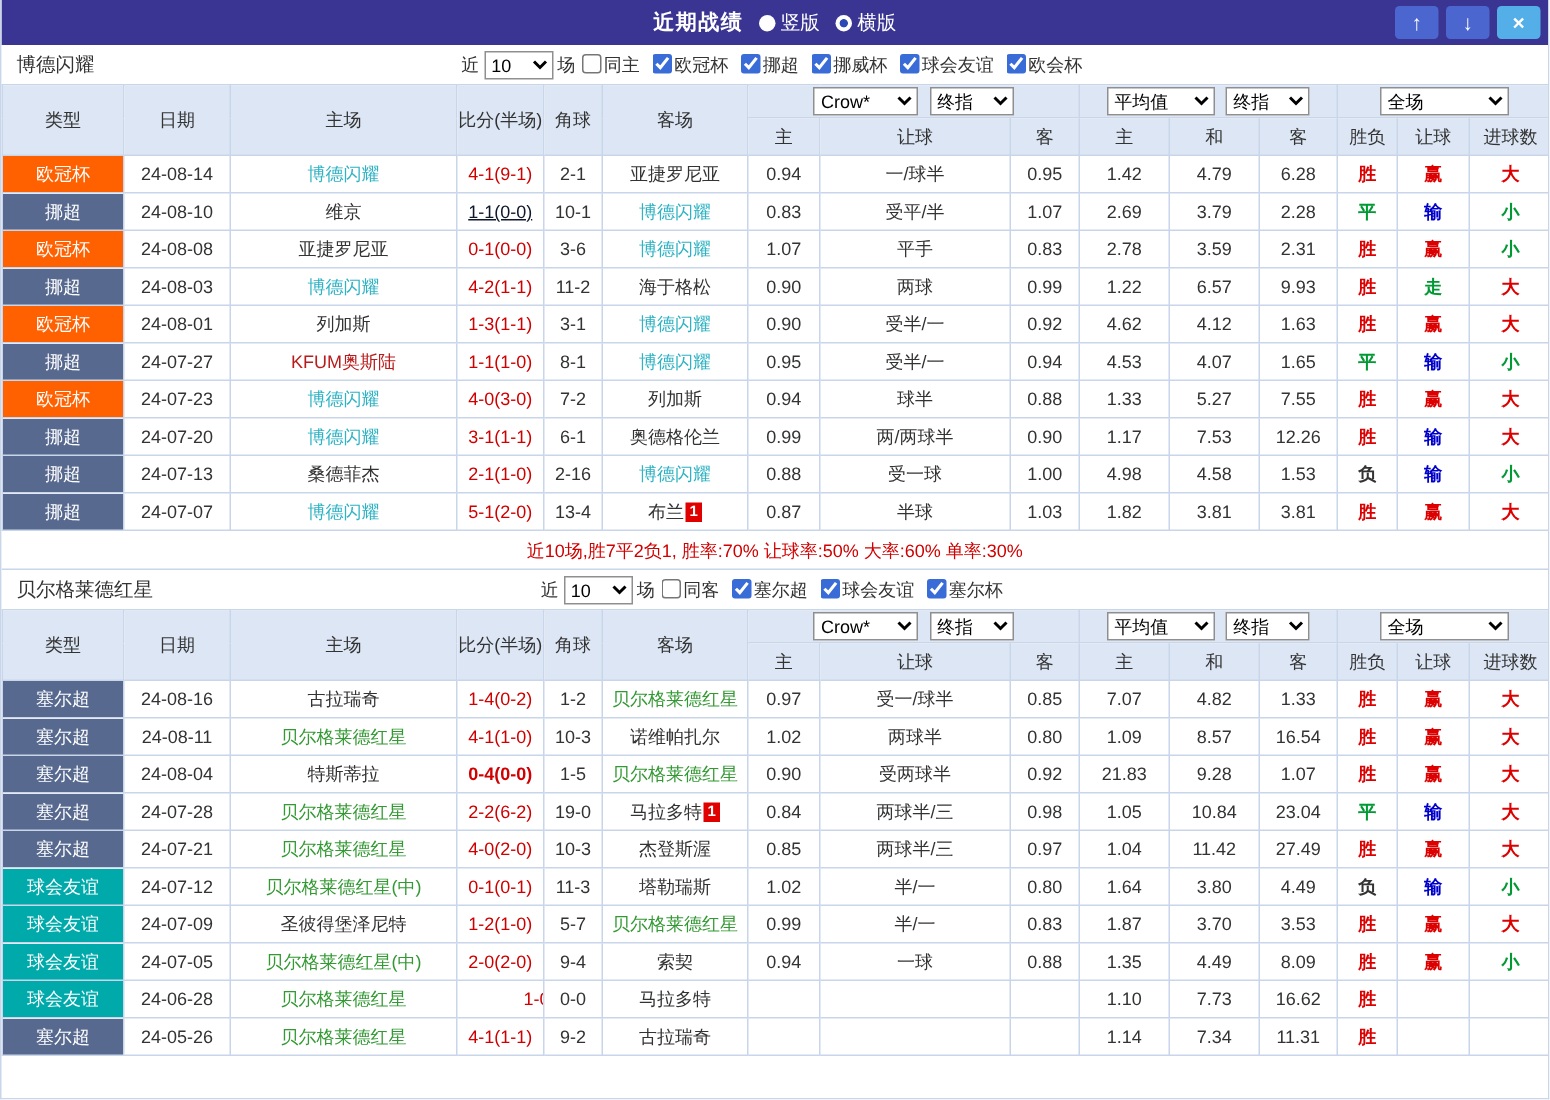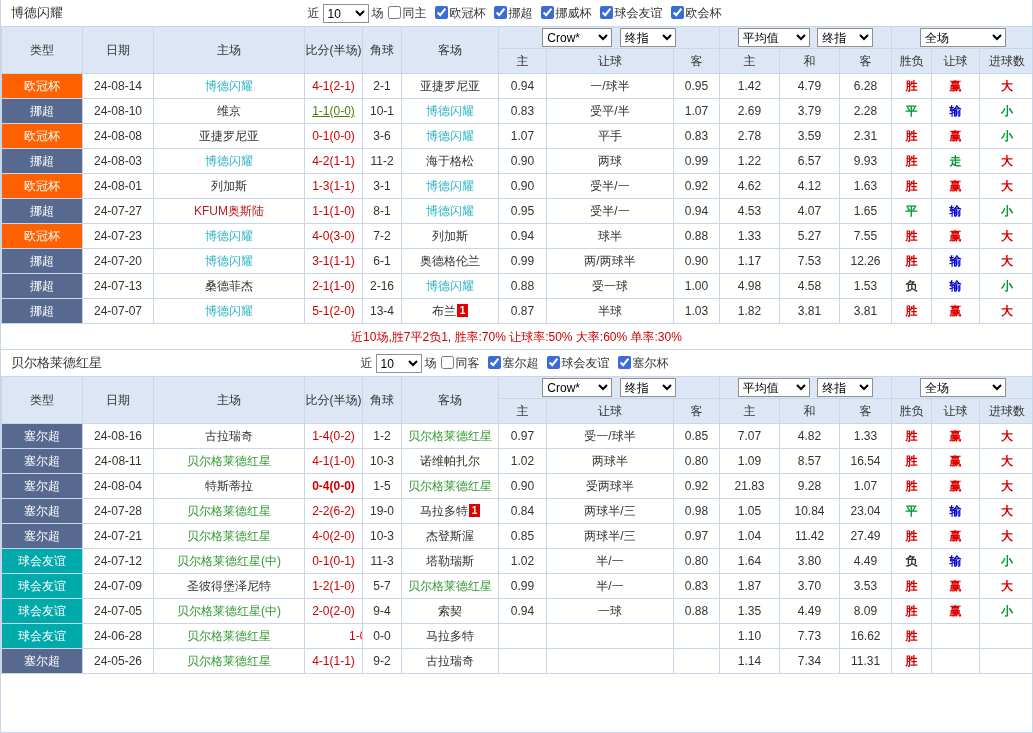--- a/index.html
+++ b/index.html
@@ -39,20 +39,38 @@
   .w46{width:46px}.w70{width:70px}.w56{width:56px}.w72{width:72px}.w86{width:86px}
   .red-badge { display:inline-block; background:#e00000; color:#fff; font-size:10px; line-height:13px; min-width:11px; height:13px; margin-left:1px; vertical-align:1px; font-weight:bold; }
 
   .table-footer { height:26px; line-height:26px; text-align:center; font-size:12px; color:#d10000; border-bottom:1px solid #c9d6ea; background:#fff; }
 </style>
 </head>
 <body>
 
 <div class="widget">
 
+  <div class="titlebar">
+    <div class="title-group">
+      <span class="panel-title">近期战绩</span>
+      <span class="radio-item">
+        <span class="radio-dot" id="radio-dot-0"></span>
+        <span>竖版</span>
+      </span>
+      <span class="radio-item">
+        <span class="radio-dot selected" id="radio-dot-1"></span>
+        <span>横版</span>
+      </span>
+    </div>
+    <div class="win-buttons">
+      <button class="win-btn btn-up"><span>↑</span></button>
+      <button class="win-btn btn-down"><span>↓</span></button>
+      <button class="win-btn btn-close"><span>×</span></button>
+    </div>
+  </div>
 
   <div class="section">
     <div class="section-head">
       <span class="section-team">博德闪耀</span>
       <div class="filters" id="filters-0"><span>近</span><select class="sel w46"><option>10</option></select><span>场</span><label><input type="checkbox" style=""><span>同主</span></label><label><input type="checkbox" checked="" style=""><span>欧冠杯</span></label><label><input type="checkbox" checked="" style=""><span>挪超</span></label><label><input type="checkbox" checked="" style=""><span>挪威杯</span></label><label><input type="checkbox" checked="" style=""><span>球会友谊</span></label><label><input type="checkbox" checked="" style=""><span>欧会杯</span></label></div>
     </div>
     <table class="stats">
       <colgroup>
         <col style="width:81px">
           <col style="width:71px">
@@ -100,38 +118,38 @@
           <th>胜负</th>
           <th>让球</th>
           <th>进球数</th>
         </tr>
       </thead>
       <tbody id="tbody-0">
           <tr>
             <td class="league" style="background: rgb(255, 96, 0); color: rgb(255, 255, 255);"><span>欧冠杯</span></td>
             <td><span>24-08-14</span></td>
             <td style="color: rgb(45, 179, 196);"><span>博德闪耀</span></td>
-            <td style="color: rgb(208, 0, 0);"><span>4-1(2-1)</span></td>
+            <td style="color: rgb(208, 0, 0);"><span>4-1(9-1)</span></td>
             <td><span>2-1</span></td>
             <td style="color: rgb(51, 51, 51);"><span>亚捷罗尼亚</span></td>
             <td><span>0.94</span></td>
             <td><span>一/球半</span></td>
             <td><span>0.95</span></td>
             <td><span>1.42</span></td>
             <td><span>4.79</span></td>
             <td><span>6.28</span></td>
             <td class="bold" style="color: rgb(221, 0, 0);"><span>胜</span></td>
             <td class="bold" style="color: rgb(221, 0, 0);"><span>赢</span></td>
             <td class="bold" style="color: rgb(221, 0, 0);"><span>大</span></td>
           </tr>
           <tr>
             <td class="league" style="background: rgb(87, 105, 143); color: rgb(255, 255, 255);"><span>挪超</span></td>
             <td><span>24-08-10</span></td>
             <td style="color: rgb(51, 51, 51);"><span>维京</span></td>
-            <td style="color: #4d7c0f; text-decoration: underline;"><span>1-1(0-0)</span></td>
+            <td style="color: #0f172a; text-decoration: underline;"><span>1-1(0-0)</span></td>
             <td><span>10-1</span></td>
             <td style="color: rgb(45, 179, 196);"><span>博德闪耀</span></td>
             <td><span>0.83</span></td>
             <td><span>受平/半</span></td>
             <td><span>1.07</span></td>
             <td><span>2.69</span></td>
             <td><span>3.79</span></td>
             <td><span>2.28</span></td>
             <td class="bold" style="color: rgb(0, 153, 51);"><span>平</span></td>
             <td class="bold" style="color: rgb(0, 0, 204);"><span>输</span></td>

